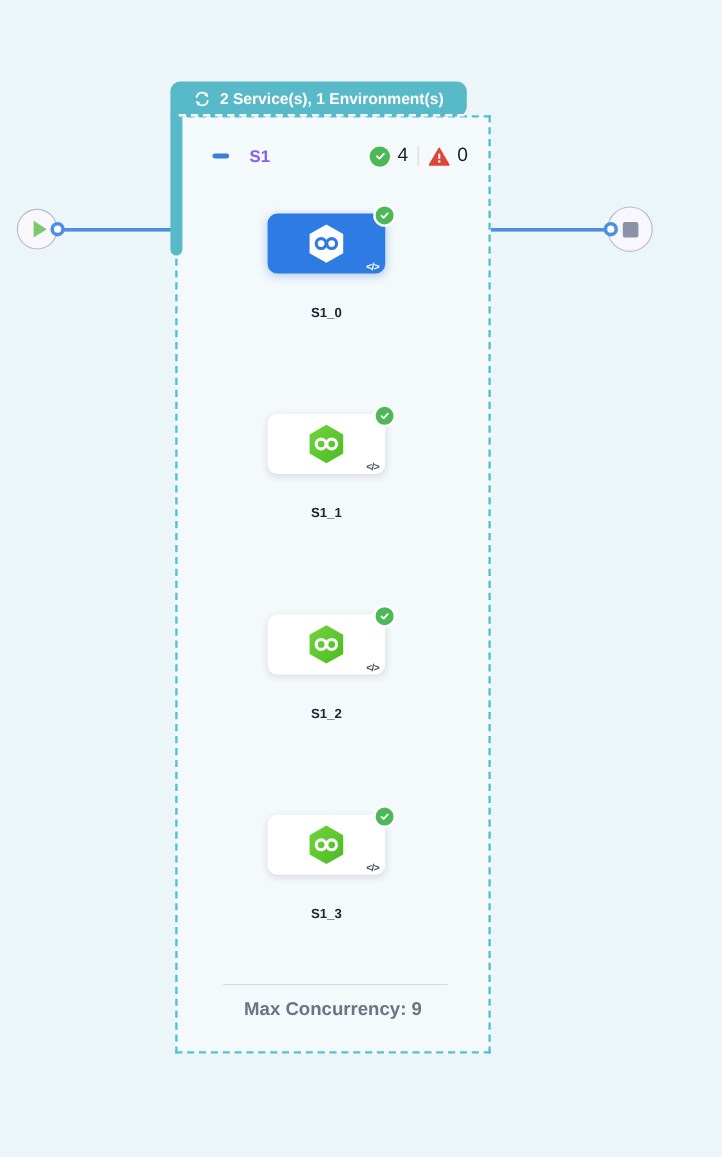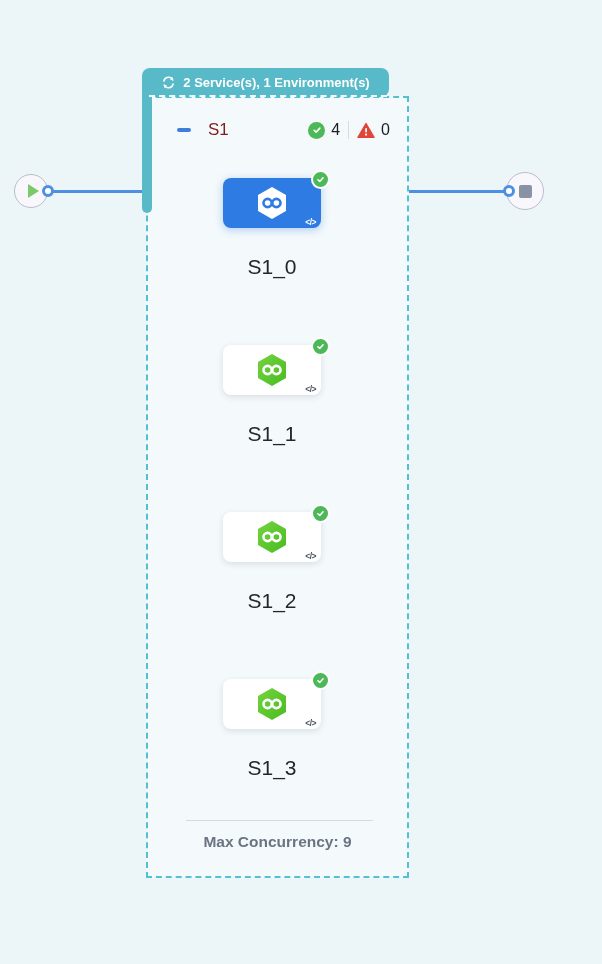--- a/index.html
+++ b/index.html
@@ -35,41 +35,41 @@
     border:2px dashed #52C2D3; background:rgba(255,255,255,0.45); z-index:1; }
   #badge-underline { position:absolute; left:149px; top:95px; width:238px; height:0;
     border-top:2.5px dashed rgba(255,255,255,0.95); z-index:6; }
   #selected-strip { position:absolute; left:142px; top:96px; width:10px; height:117px;
     background:#58BAC8; border-radius:0 0 5px 5px; z-index:5; }
 
   
   #stage-header { position:absolute; left:146px; top:116px; width:263px; height:28px;
     display:flex; align-items:center; padding:0 19px 0 31px; z-index:6; }
   #collapse-minus { width:14px; height:4px; background:#3D7EDC; border-radius:2px; cursor:pointer; }
-  #stage-name { margin-left:17px; font-size:17px; font-weight:400; color:#7f1d1d; }
+  #stage-name { margin-left:17px; font-size:14px; font-weight:700; color:#8b5cf6; }
   .counts { margin-left:auto; display:flex; align-items:center; }
   .count-num { font-size:16px; font-weight:500; color:#1C1C28; }
   .success-circle { width:17px; height:17px; border-radius:50%; background:#4DB858;
     display:flex; align-items:center; justify-content:center; margin-right:6px; }
   .count-divider { width:1px; height:18px; background:#D8DCE0; margin:0 8px; }
   .warn-wrap { margin-right:6px; display:flex; }
 
   
   .node { position:absolute; left:223px; width:98px; z-index:6; }
   .node .card { position:relative; width:98px; height:50px; border-radius:8px; cursor:pointer;
     display:flex; align-items:center; justify-content:center;
     background:#fff; box-shadow:0 2px 6px rgba(40,60,90,0.14); }
   .node.selected .card { background:#2E7BE4; box-shadow:0 2px 8px rgba(46,123,228,0.35); }
   .check-badge { position:absolute; right:-9px; top:-8px; width:19px; height:19px; border-radius:50%;
     background:#4DB858; border:2px solid #fff; display:flex; align-items:center; justify-content:center; z-index:7; }
   .code-icon { position:absolute; right:5px; bottom:1px; font-size:8.5px; font-weight:700;
     letter-spacing:-0.5px; color:#4A5260; }
   .node.selected .code-icon { color:#fff; }
   .node-label { position:absolute; top:77px; width:100%; text-align:center;
-    font-size:21px; font-weight:400; color:#23272D; }
+    font-size:11px; font-weight:700; color:#23272D; }
 
   
   #concurrency-divider { position:absolute; left:186px; top:820px; width:187px; height:1px;
     background:#D5DBE1; z-index:6; }
   #max-concurrency { position:absolute; left:146px; top:833px; width:263px; text-align:center;
     font-size:15.5px; font-weight:700; color:#6A7483; z-index:6; }
 </style>
 </head>
 <body>
 

